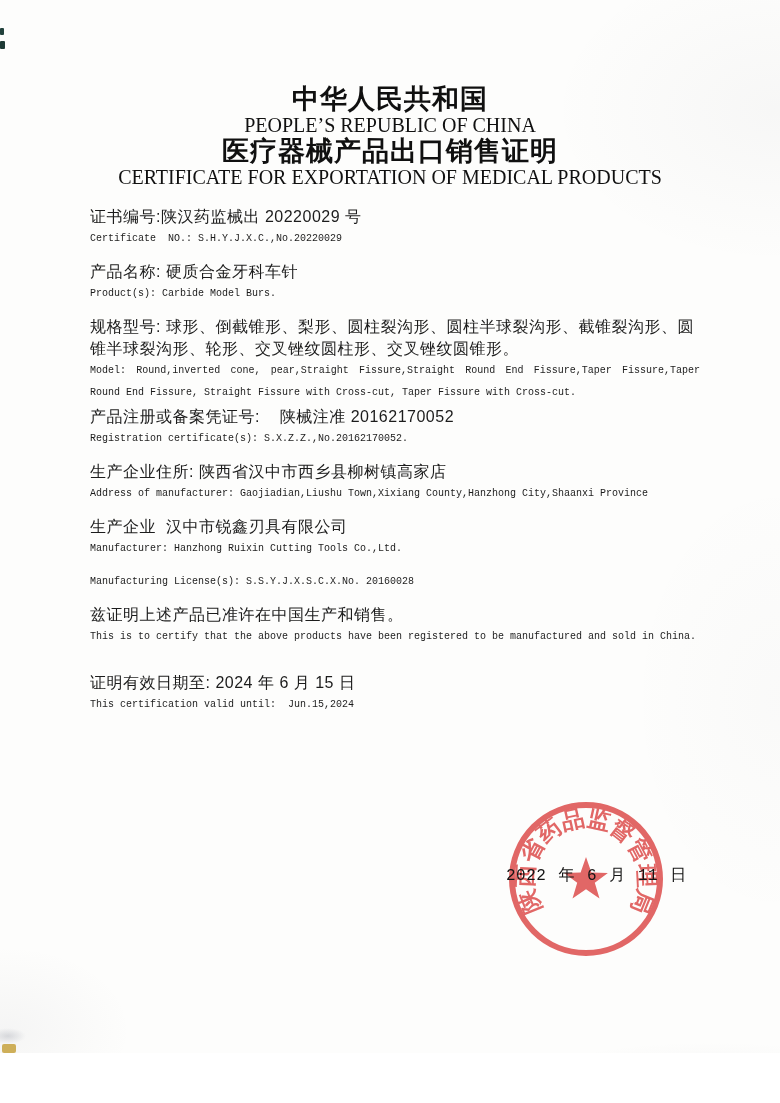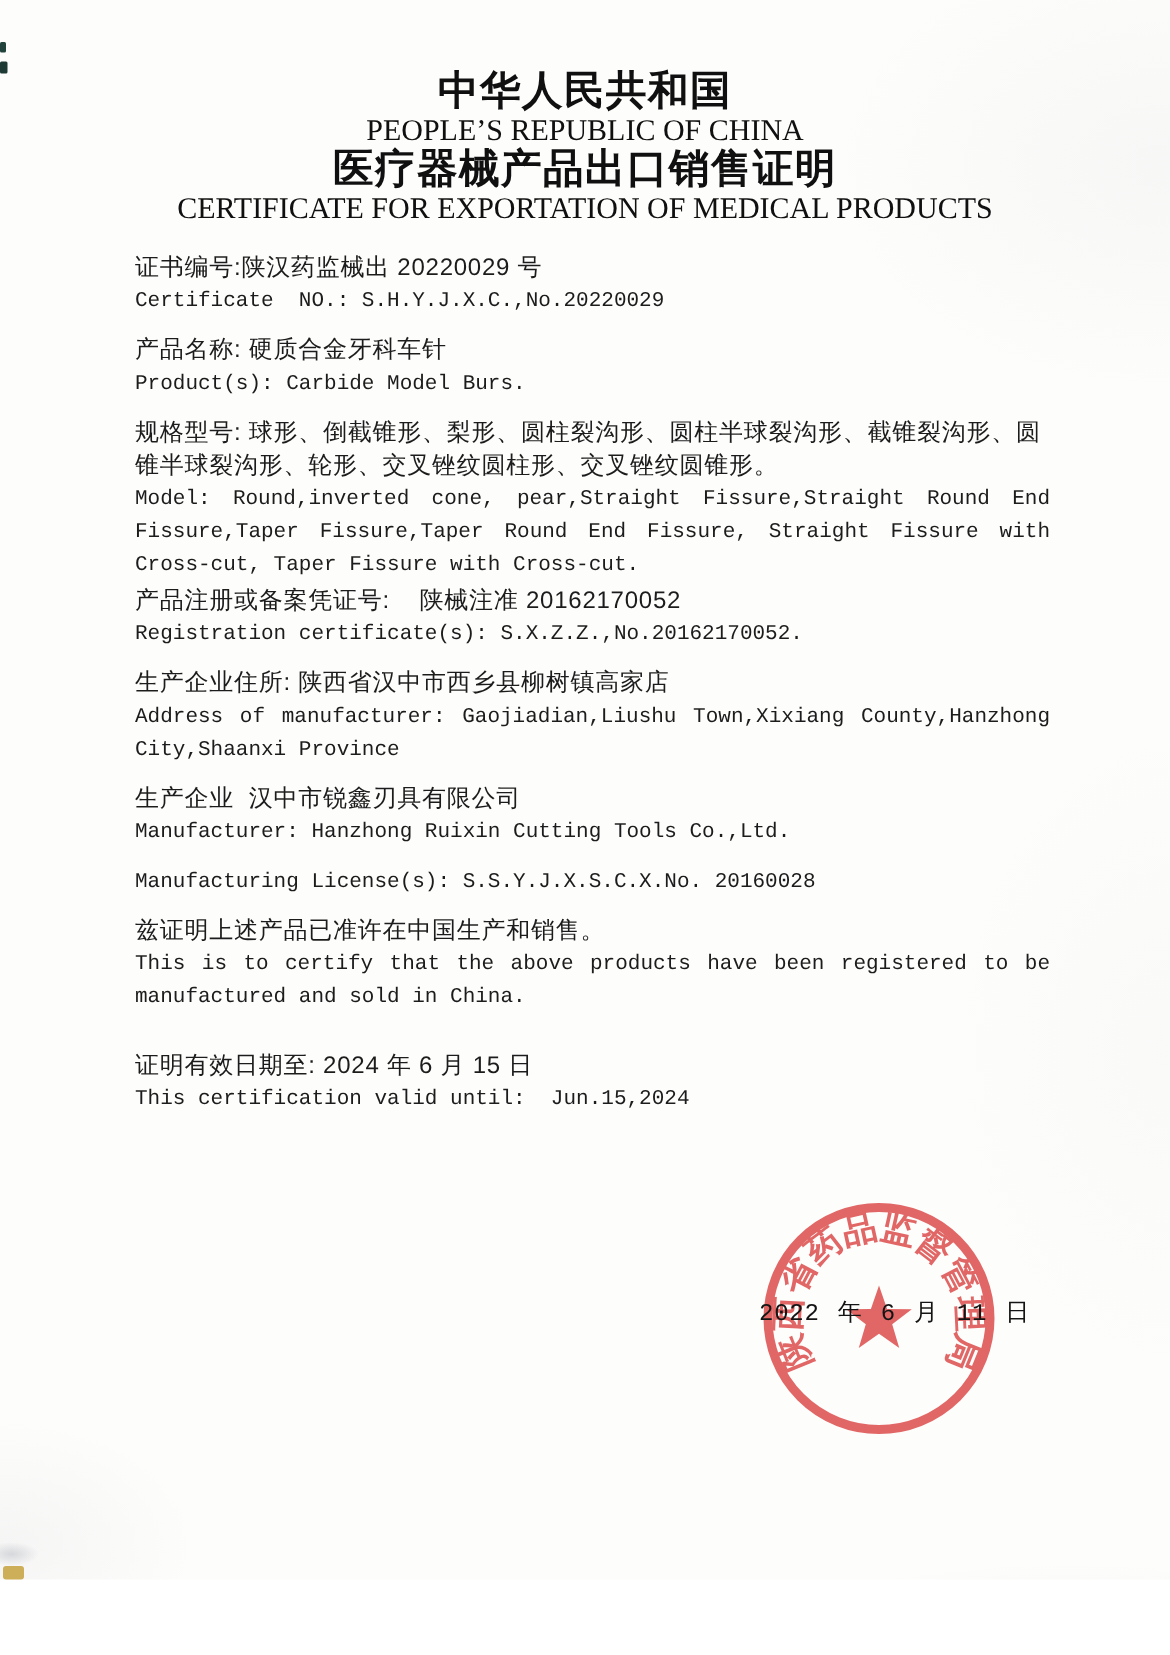--- a/index.html
+++ b/index.html
@@ -15,21 +15,21 @@
     position: absolute;
     inset: 0;
     width: 780px;
     height: 1053px;
     background-color: #fdfdfc;
     background-image:
       radial-gradient(ellipse 320px 220px at 775px 110px, rgba(80,80,90,0.035), transparent 70%),
       radial-gradient(ellipse 280px 70px at 710px 1092px, rgba(90,90,100,0.06), transparent 72%),
       radial-gradient(ellipse 180px 120px at 5px 1030px, rgba(100,100,110,0.05), transparent 70%),
       radial-gradient(ellipse 200px 300px at 778px 700px, rgba(80,80,90,0.02), transparent 75%);
-    padding-top: 48px;
+    padding-top: 86px;
   }
 
   
   .title-block {
     text-align: center;
     color: #101010;
     max-width: 620px;
     margin: 0 auto;
   }
   .title-zh {
@@ -61,21 +61,21 @@
   .doc-section.loose { margin-top: 24px; }
   .zh {
     font-family: Liberation Sans, sans-serif;
     font-size: 16px;
     line-height: 22px;
     letter-spacing: 0.5px;
     white-space: pre-wrap;
   }
   .en {
     font-family: "Liberation Mono", "DejaVu Sans Mono", monospace;
-    font-size: 14px;
+    font-size: 10px;
     line-height: 22px;
     text-align: justify;
     white-space: pre-wrap;
   }
 
   
   .stamp {
     position: absolute;
     left: 506px;
     top: 801px;

